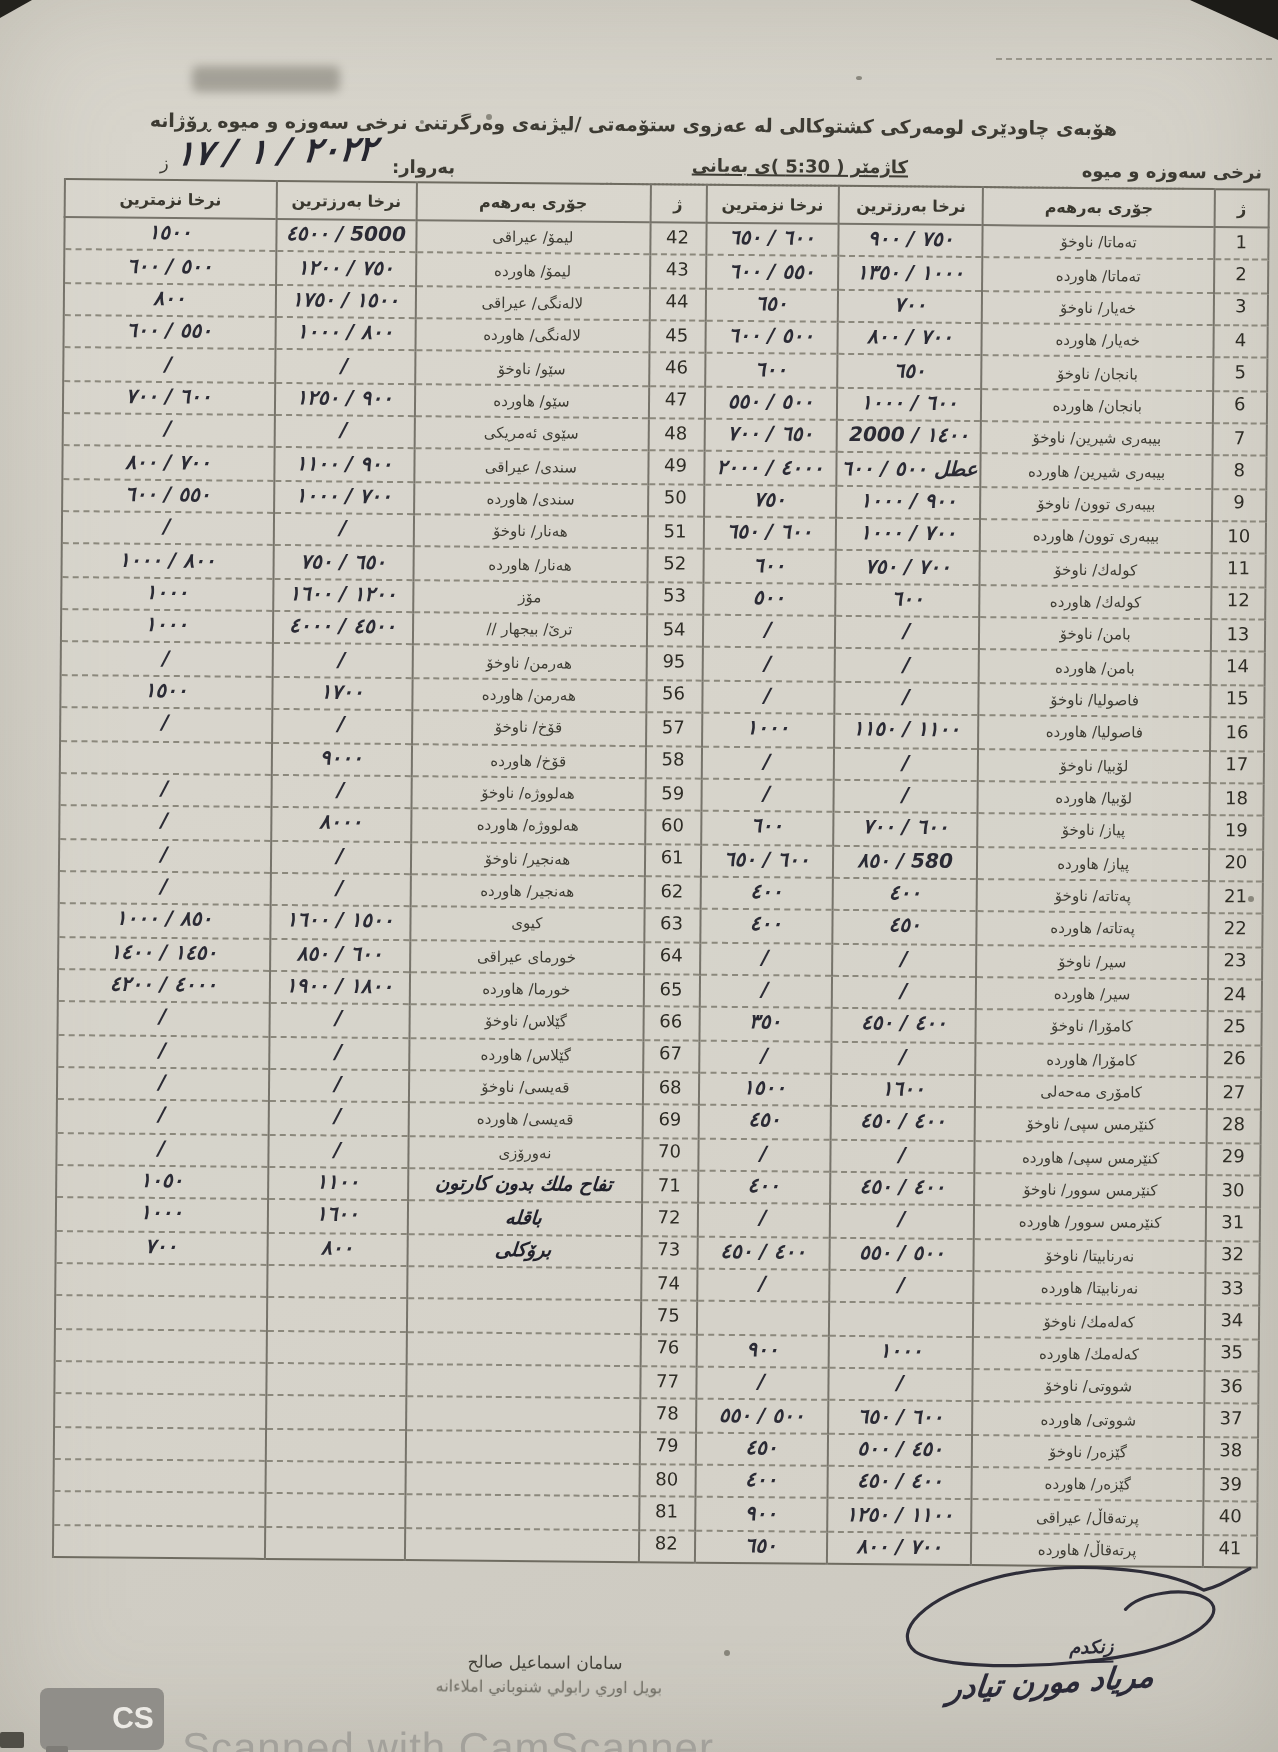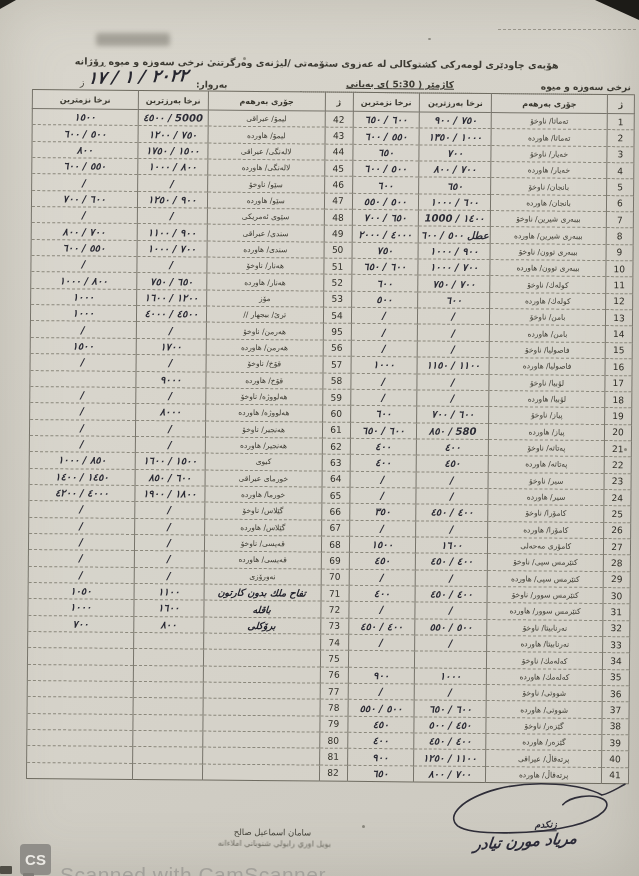--- a/index.html
+++ b/index.html
@@ -73,21 +73,21 @@
     font-size:15px;font-style:italic;font-weight:700;color:#2b2a38;
     transform:rotate(-4deg) skewX(-10deg);letter-spacing:1.5px;white-space:nowrap;
   }
   .footer-name{position:absolute;left:214px;top:830px;width:130px;text-align:center;font-size:8.5px;color:#45433a;white-space:nowrap;}
   .footer-line2{position:absolute;left:196px;top:842px;width:170px;text-align:center;font-size:8px;color:#56544a;opacity:.8;white-space:nowrap;filter:blur(.3px);}
 
   .watermark{position:absolute;left:20px;top:832px;display:flex;align-items:center;gap:9px;direction:ltr;}
   .cs-badge{
     position:relative;width:31px;height:31px;background:#908e89;border-radius:4px;
     color:#eceae5;font-family:"Liberation Sans",sans-serif;font-weight:700;font-size:15px;
-    display:flex;align-items:center;justify-content:center;
+    display:flex;align-items:center;justify-content:center;padding-left:31px;
   }
   .cs-badge::after{content:"";position:absolute;left:3px;bottom:-5px;width:11px;height:7px;background:#7e7c77;border-radius:1px;}
   .wm-text{font-family:"Liberation Sans",sans-serif;font-size:21px;color:#a3a19b;letter-spacing:.5px;white-space:nowrap;margin-top:31px;}
 </style>
 </head>
 <body>
 
 <div class="paper">
 
   <div class="sheet">
@@ -189,21 +189,21 @@
     <td class="price">٥٠٠ / ٥٥٠</td>
     <td class="serial">47</td>
     <td class="item">سێو/ هاوردە</td>
     <td class="price">٩٠٠ / ١٢٥٠</td>
     <td class="price">٦٠٠ / ٧٠٠</td>
   </tr>
 
   <tr>
     <td class="serial">7</td>
     <td class="item">بیبەری شیرین/ ناوخۆ</td>
-    <td class="price">1000 / ١٤٠٠</td>
+    <td class="price">2000 / ١٤٠٠</td>
     <td class="price">٦٥٠ / ٧٠٠</td>
     <td class="serial">48</td>
     <td class="item">سێوی ئەمریکی</td>
     <td class="price">/</td>
     <td class="price">/</td>
   </tr>
 
   <tr>
     <td class="serial">8</td>
     <td class="item">بیبەری شیرین/ هاوردە</td>

